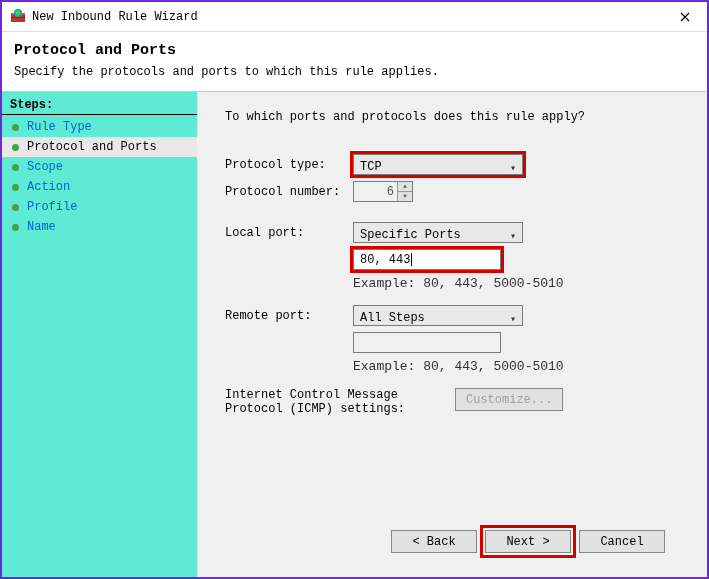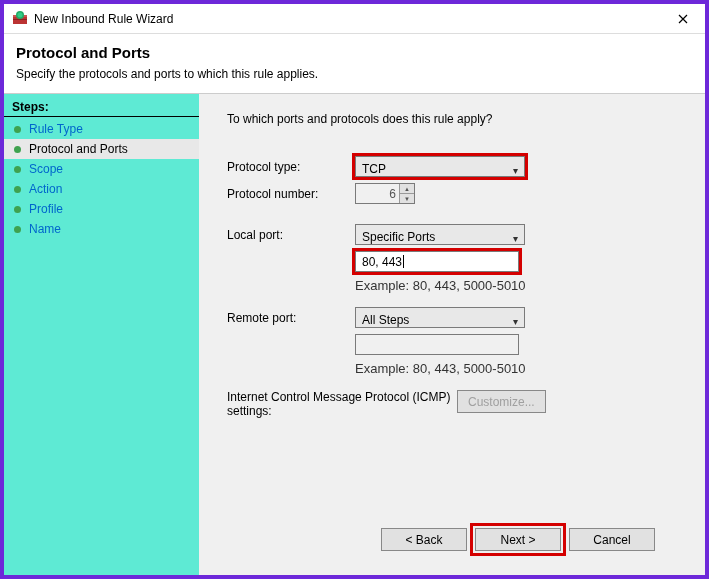--- a/index.html
+++ b/index.html
@@ -6,24 +6,25 @@
   body {
     margin: 0;
     font-family: "Segoe UI", Tahoma, sans-serif;
     font-size: 12px;
     background: #fff;
     color: #000;
   }
   .window {
     width: 709px;
     height: 579px;
-    border: 4px solid #6d28d9;
+    border: 2px solid #6d28d9;
     display: flex;
     flex-direction: column;
     background: #fff;
+    font-family: Liberation Mono, monospace;
   }
   .titlebar {
     height: 30px;
     display: flex;
     align-items: center;
     padding: 0 8px;
     background: #fff;
     border-bottom: 1px solid #ddd;
   }
   .titlebar .app-icon {
@@ -83,21 +84,21 @@
   }
   .step .label { color: #0066cc; }
   .step.active {
     background: #e8e8e8;
   }
   .step.active .label { color: #000; }
 
   .content {
     flex: 1;
     background: #f0f0f0;
-    padding: 18px 36px 10px 28px;
+    padding: 18px 28px 10px 28px;
     position: relative;
     display:flex;
     flex-direction:column;
   }
   .content-inner { flex:1; }
   .question {
     margin-bottom: 30px;
     font-size: 12px;
   }
   .form-row {
@@ -115,21 +116,21 @@
     border: 1px solid #7a7a7a;
     height: 21px;
     display: flex;
     align-items: center;
     padding: 0 6px;
     font-size: 12px;
     position: relative;
   }
   .select-box { width: 170px; justify-content: space-between; cursor: pointer; align-items: flex-end; }
   .select-box .arrow { font-size: 10px; color:#333; }
-  .text-box { width: 164px; background:#fff; }
+  .text-box { width: 148px; background:#fff; }
   .text-box.disabled { background:#f0f0f0; color:#888; }
   .spinner {
     width: 60px; justify-content: flex-end;
     padding-right: 18px;
     background:#f0f0f0;
     color:#555;
   }
   .spinner .spin-controls {
     position:absolute; right:0; top:0; bottom:0; width:15px;
     display:flex; flex-direction:column;

